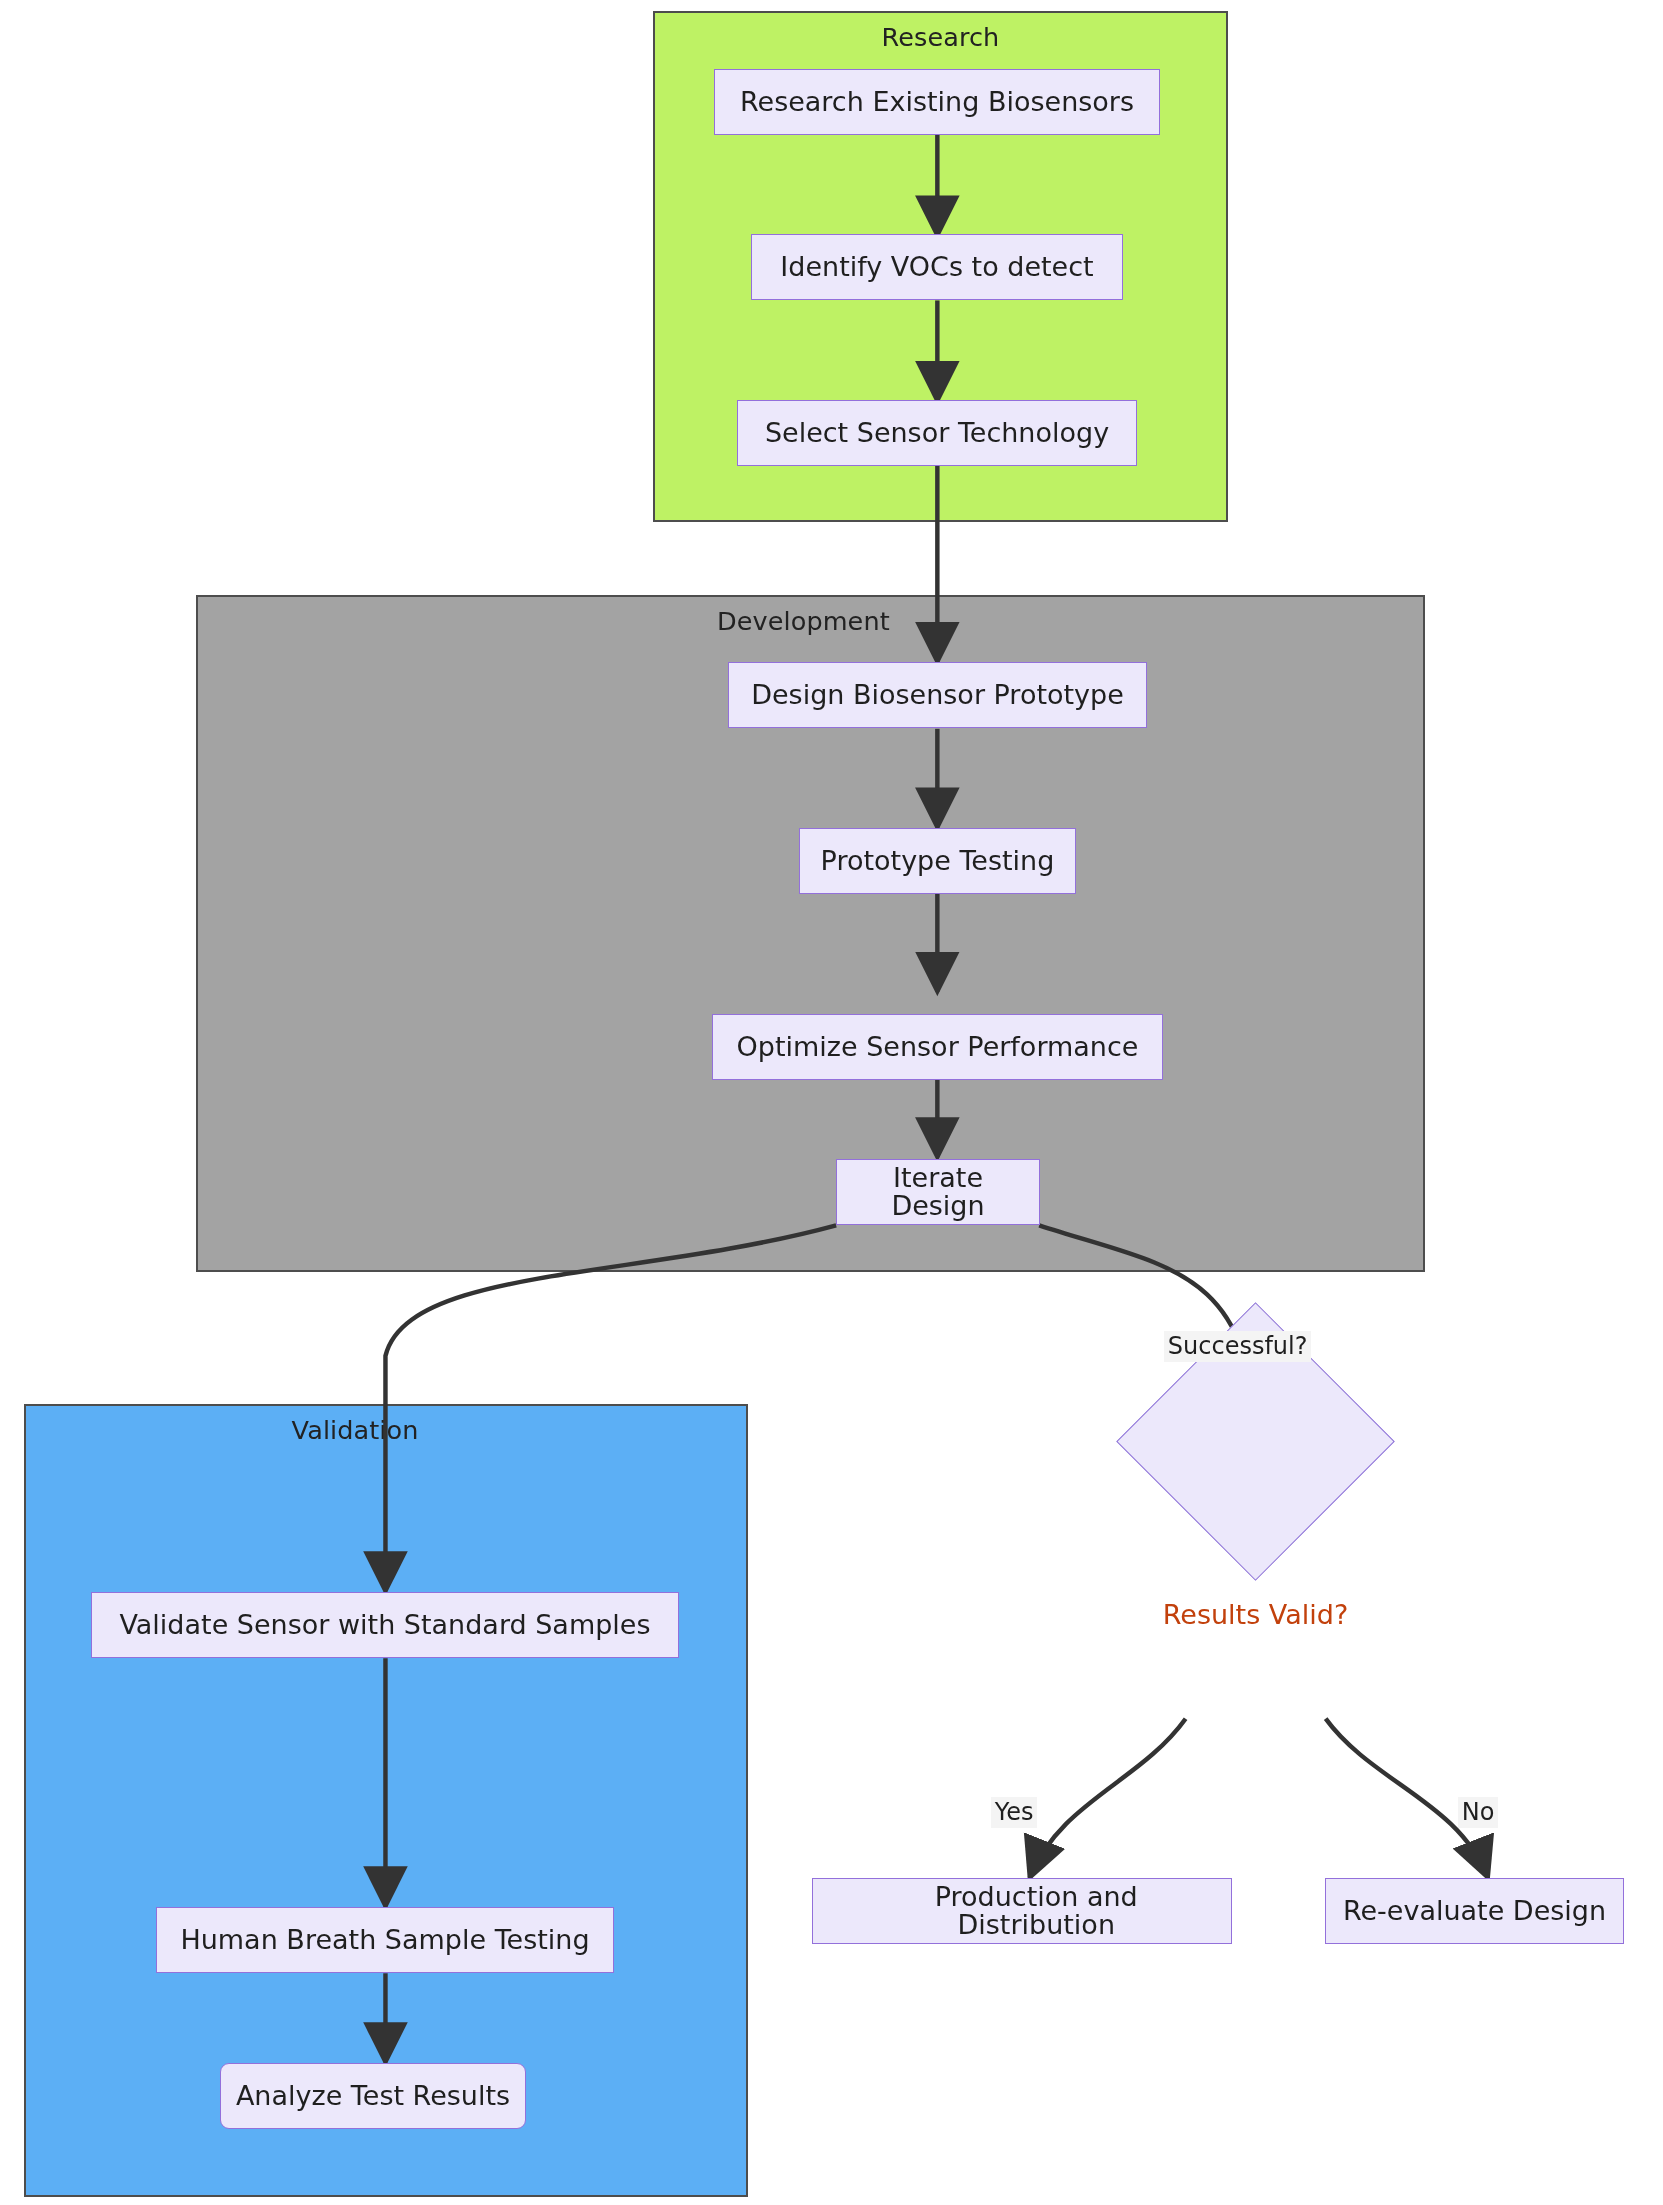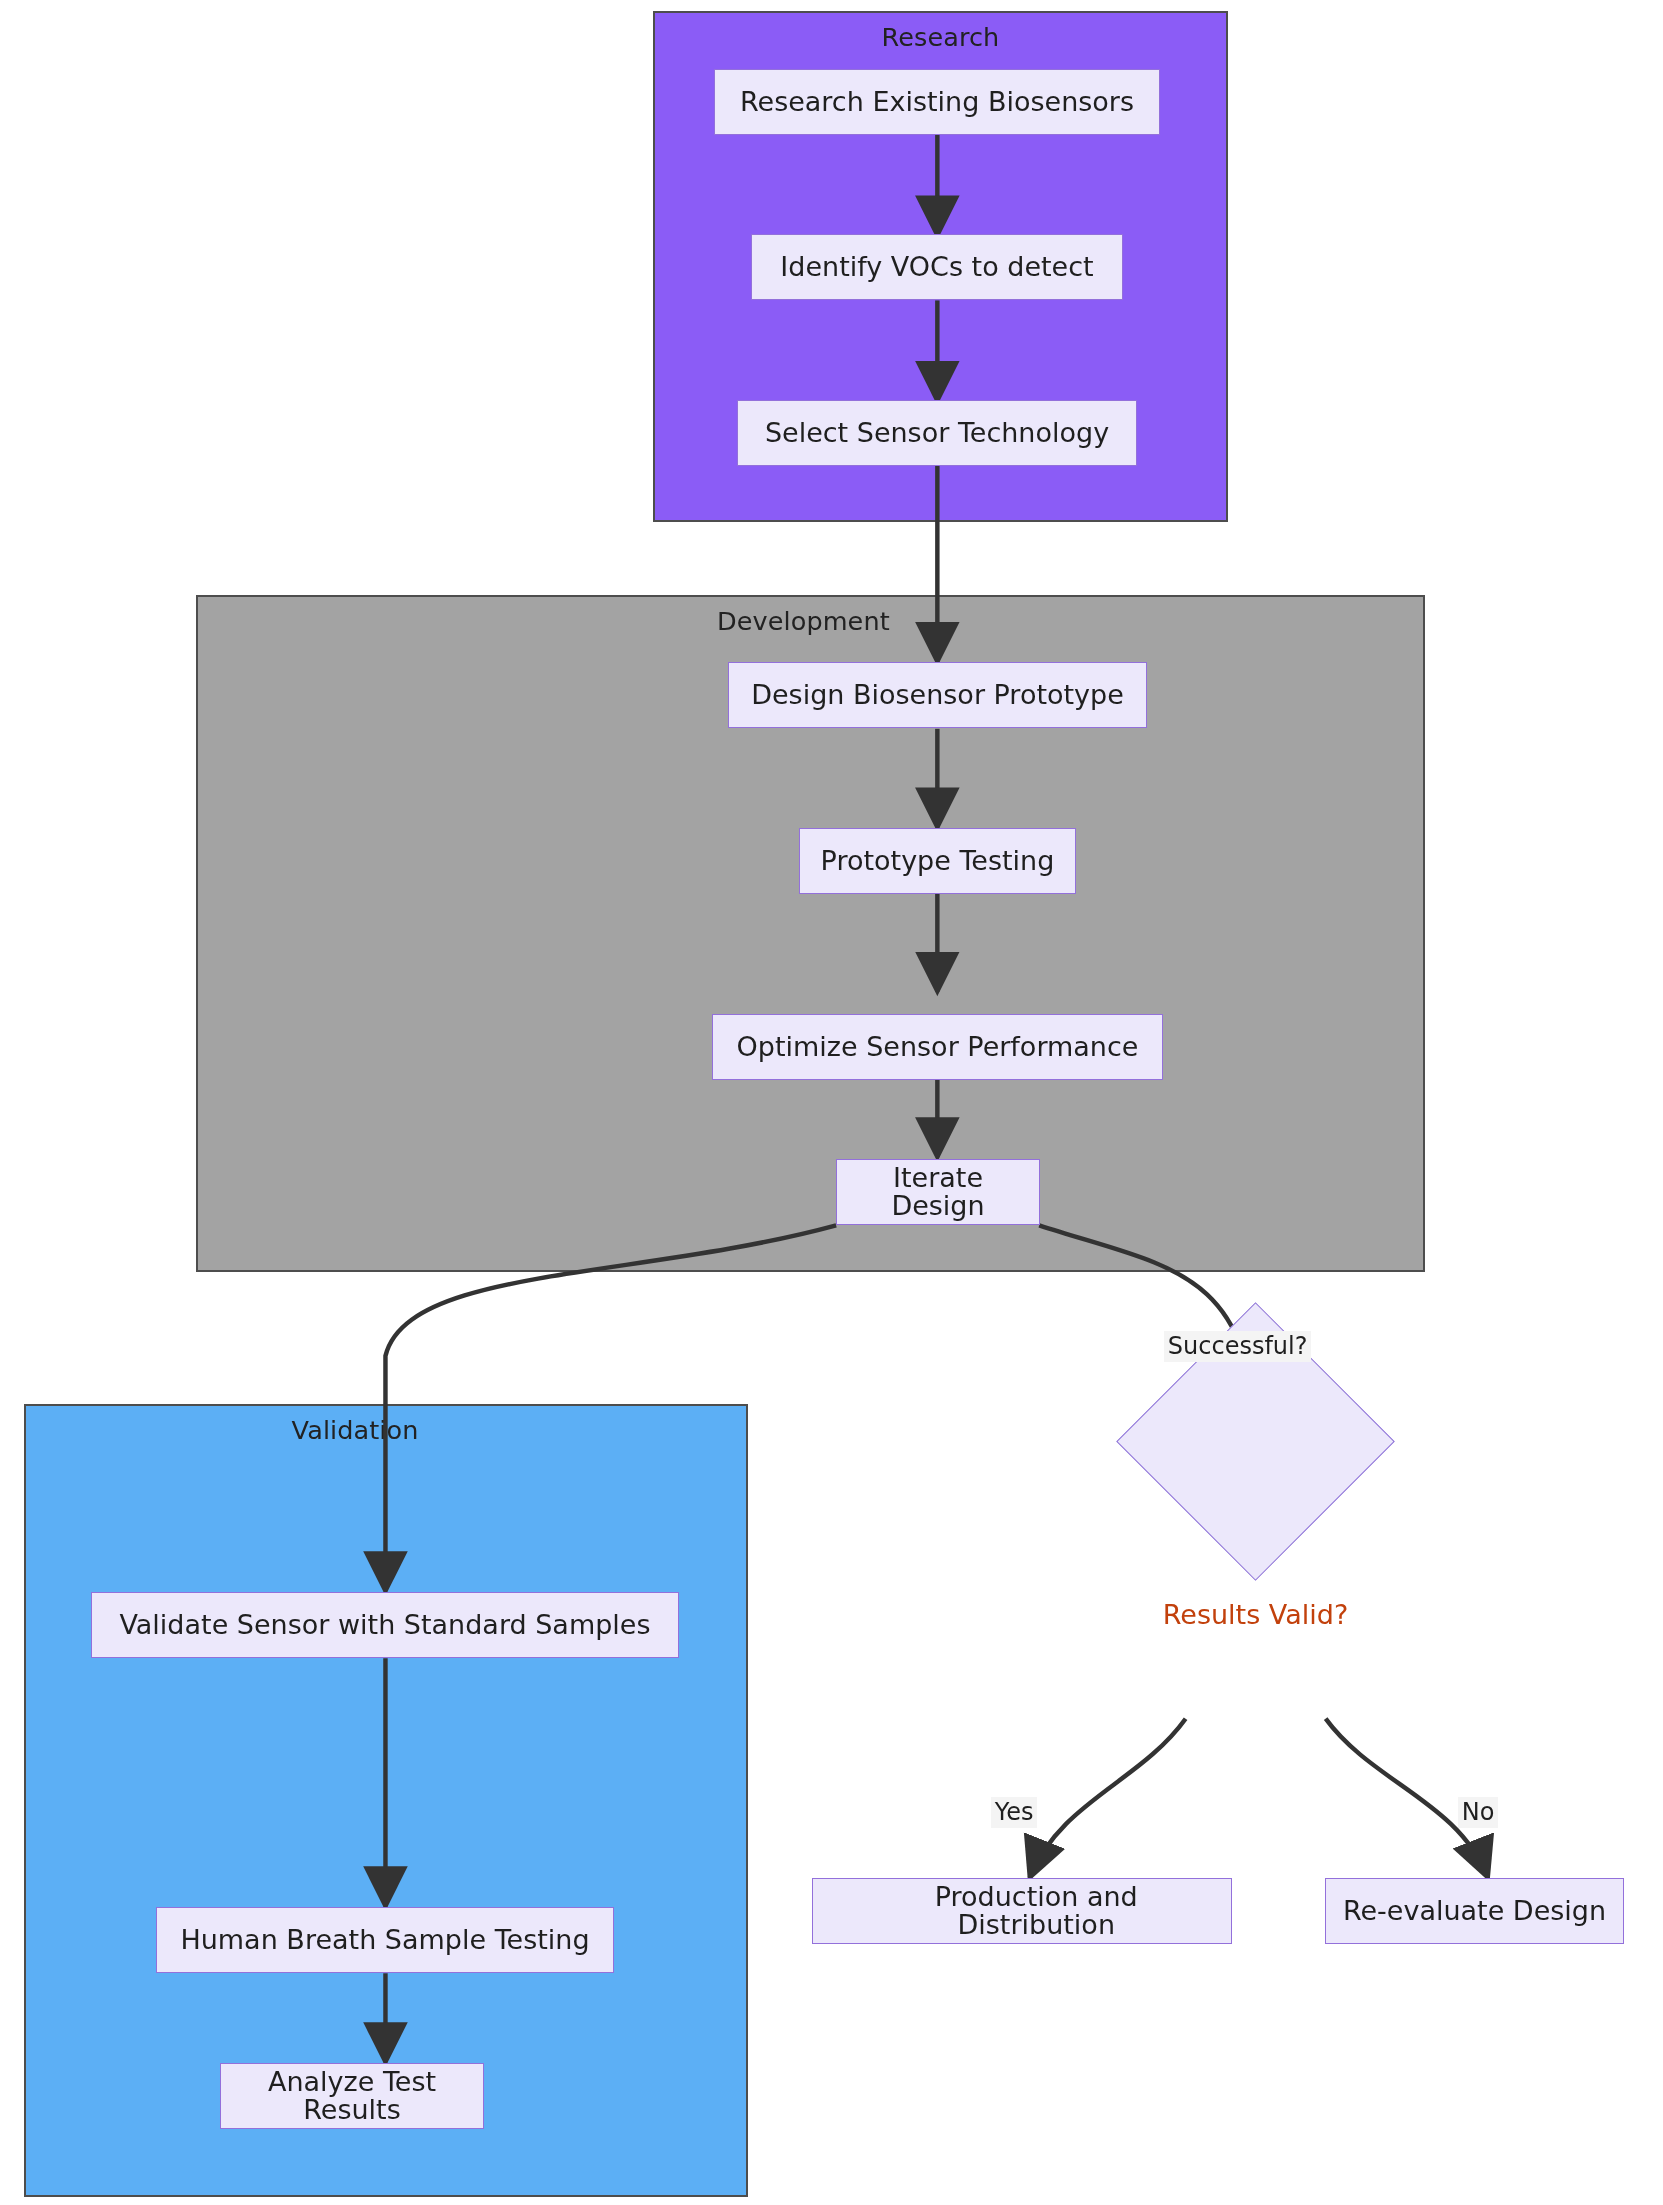--- a/index.html
+++ b/index.html
@@ -21,21 +21,21 @@
            font-size:27px;color:#c2410c;text-align:center;white-space:nowrap;}
 
   .edge-label{position:absolute;font-size:24px;color:#1f1f1f;background:#f4f4f4;
            padding:1.3px 3.8px;white-space:nowrap;}
 </style>
 </head>
 <body>
 
 <div id="stage">
 
-  <div class="cluster" style="left:653px;top:10.8px;width:575px;height:511px;background:#8b5cf6;">
+  <div class="cluster" style="left:653px;top:10.8px;width:575px;height:511px;background:#bef264;">
     <div class="cluster-title">Research</div>
   </div>
 
   <div class="cluster" style="left:196px;top:595px;width:1229px;height:677px;background:#a3a3a3;">
     <div class="cluster-title" style="text-align:left;padding-left:519px;">Development</div>
   </div>
 
   <div class="cluster" style="left:23.6px;top:1404px;width:724px;height:793px;background:#5CAFF5;">
     <div class="cluster-title" style="text-align:left;padding-left:266px;">Validation</div>
   </div>
@@ -103,21 +103,21 @@
   </div>
 
   <div class="node" style="left:91px;top:1592px;width:588px;height:66px;">
     <span>Validate Sensor with Standard Samples</span>
   </div>
 
   <div class="node" style="left:156px;top:1907px;width:458px;height:66px;">
     <span>Human Breath Sample Testing</span>
   </div>
 
-  <div class="node" style="left:220px;top:2063px;width:264px;height:66px;">
+  <div class="node" style="left:220px;top:2063px;width:306px;height:66px;border-radius:9px;">
     <span>Analyze Test Results</span>
   </div>
 
   <div class="diamond" style="left:1157px;top:1343px;width:197px;height:197px;"></div>
   <div class="diamond-label" style="left:1109px;top:1595px;width:293px;height:38px;">
     <span>Results Valid?</span>
   </div>
 
   <div class="node" style="left:812px;top:1878px;width:420px;height:66px;padding-left:40px;">
     <span>Production and Distribution</span>

